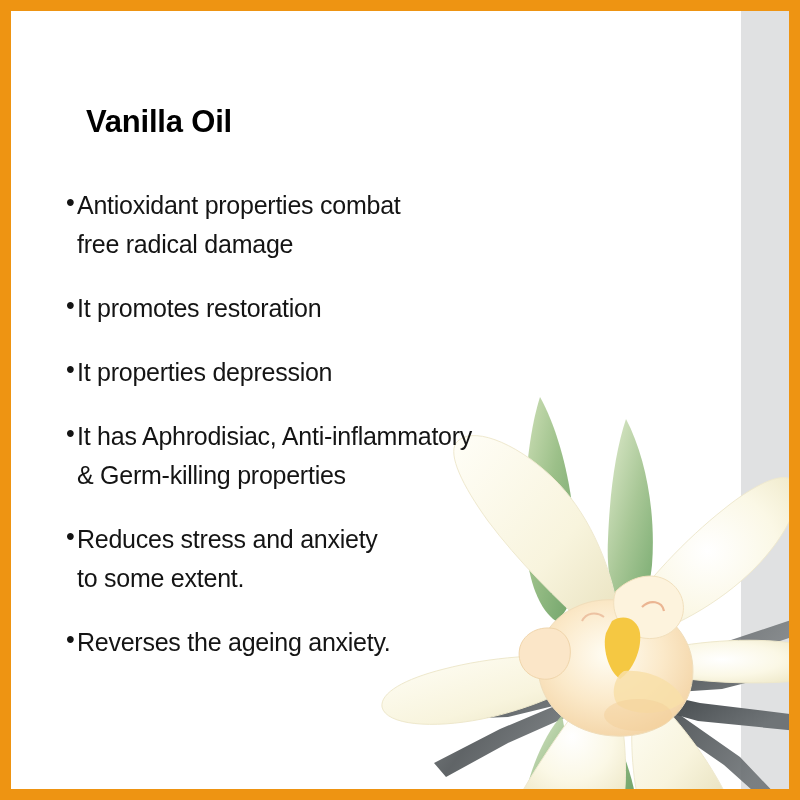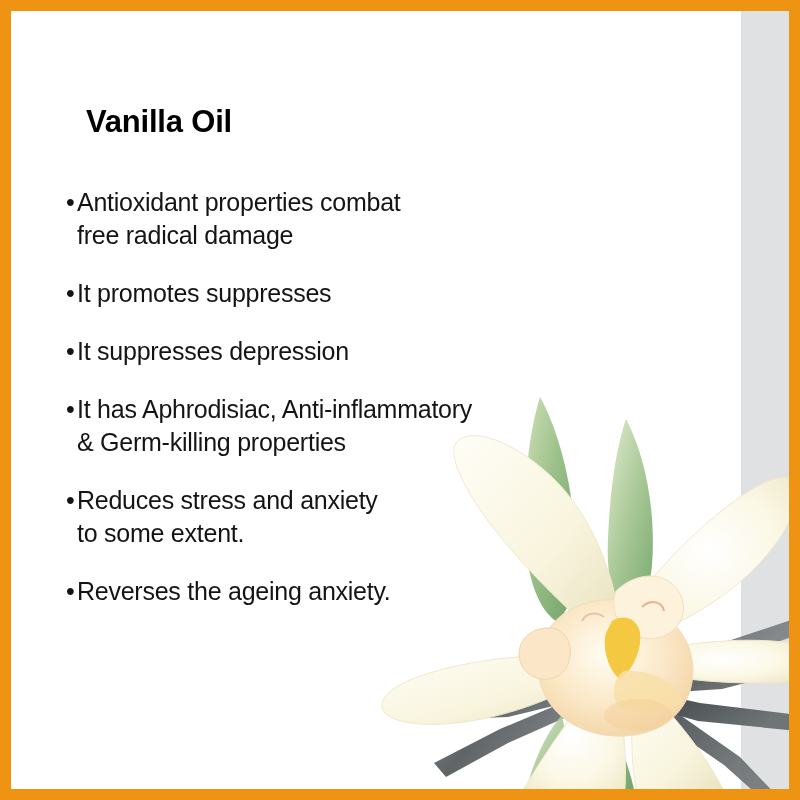--- a/index.html
+++ b/index.html
@@ -76,21 +76,21 @@
     flex: 0 0 auto;
     width: 11px;
     font-size: 25px;
     line-height: 33px;
     color: #141414;
     text-align: left;
   }
   .bullet-text {
     flex: 1 1 auto;
     font-size: 25px;
-    line-height: 33px;
+    line-height: 39px;
     color: #141414;
     letter-spacing: -0.25px;
     white-space: pre-line;
   }
 
   
   .flower-layer {
     position: absolute;
     left: 380px;
     top: 385px;
@@ -190,25 +190,25 @@
     <div class="title">Vanilla Oil</div>
 
     <div class="bullets">
       <div class="bullet-item">
         <span class="bullet-dot">•</span>
         <span class="bullet-text">Antioxidant properties combat
 free radical damage</span>
       </div>
       <div class="bullet-item">
         <span class="bullet-dot">•</span>
-        <span class="bullet-text">It promotes suppresses</span>
-      </div>
-      <div class="bullet-item">
-        <span class="bullet-dot">•</span>
-        <span class="bullet-text">It suppresses depression</span>
+        <span class="bullet-text">It promotes restoration</span>
+      </div>
+      <div class="bullet-item">
+        <span class="bullet-dot">•</span>
+        <span class="bullet-text">It properties depression</span>
       </div>
       <div class="bullet-item">
         <span class="bullet-dot">•</span>
         <span class="bullet-text">It has Aphrodisiac, Anti-inflammatory
 &amp; Germ-killing properties</span>
       </div>
       <div class="bullet-item">
         <span class="bullet-dot">•</span>
         <span class="bullet-text">Reduces stress and anxiety
 to some extent.</span>

